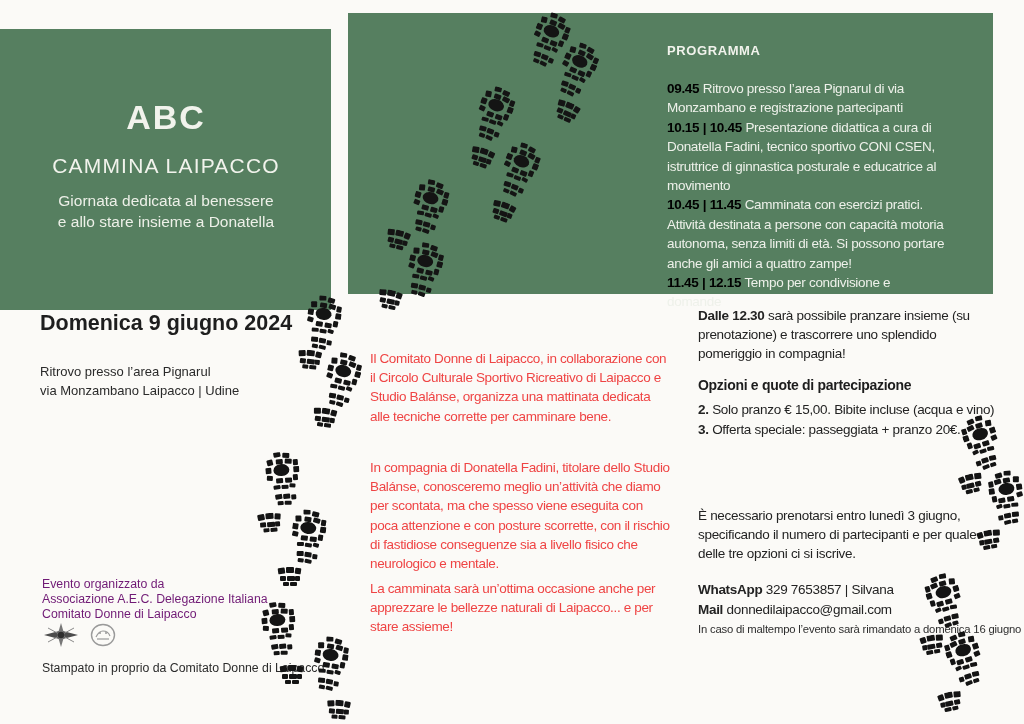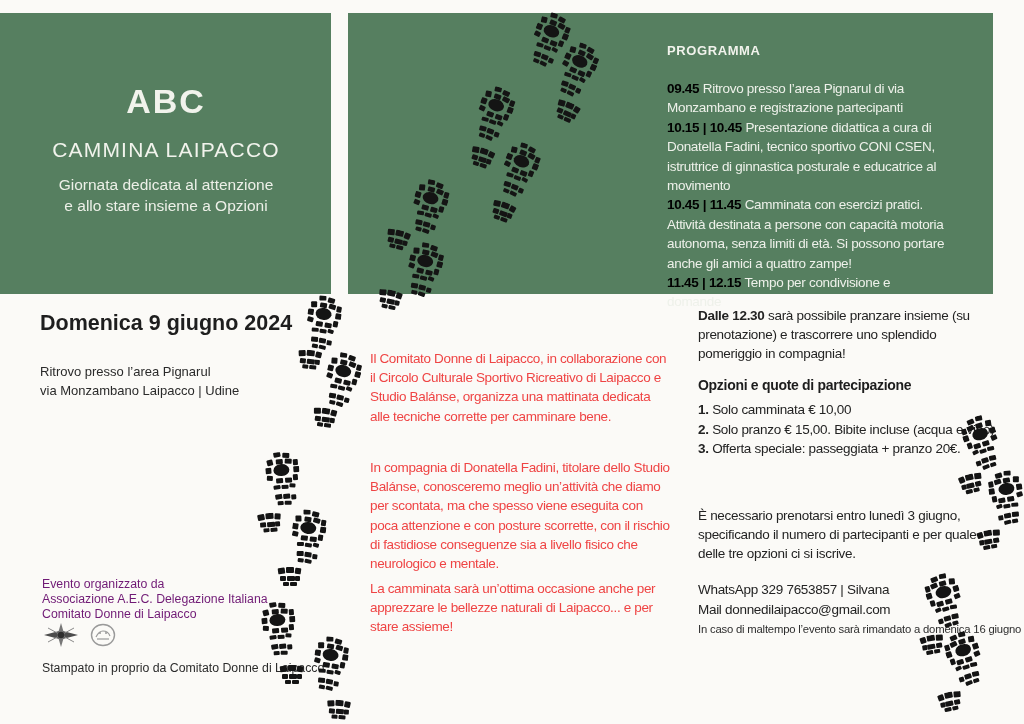--- a/index.html
+++ b/index.html
@@ -1,20 +1,20 @@
 <!DOCTYPE html>
 <html><head>
 <meta charset="utf-8">
 <style>
   html,body{margin:0;padding:0;}
   body{font-family:"Liberation Sans","DejaVu Sans",sans-serif;background:#ffffff;}
   .canvas{position:relative;width:1024px;height:724px;background:#FBFAF7;overflow:hidden;}
 
   .green-block{position:absolute;top:13px;height:281px;background:#567F60;}
-  .block-left{left:0;width:331px;}
+  .block-left{left:0;width:331px;margin-top:16px;}
   .block-mid{left:348px;width:288px;}
   .block-right{left:610px;width:383px;box-sizing:border-box;padding:30px 40px 0 57px;}
 
   .hero-inner{position:absolute;left:40px;top:70px;width:252px;text-align:center;color:#F1F3EC;}
   .hero-title{font-size:34px;font-weight:bold;letter-spacing:2px;line-height:1.1;}
   .hero-subtitle{font-size:21px;letter-spacing:1.2px;margin-top:18px;}
   .hero-tagline{font-size:15.5px;line-height:21px;margin-top:12px;color:#EDF0E8;}
 
   .prog-heading{color:#F1F3EC;font-size:13px;font-weight:bold;letter-spacing:.6px;margin:0 0 21px 0;}
   .prog-item{color:#EEF1EA;font-size:13.5px;letter-spacing:-0.3px;line-height:19.4px;margin:0;width:278px;}
@@ -28,21 +28,21 @@
 
   .rightcol{position:absolute;left:698px;width:300px;font-size:13.5px;letter-spacing:-0.3px;line-height:19.2px;color:#232323;}
   .rc-lunch{top:306px;width:286px;}
   .rc-options{top:376px;}
   .opt-heading{font-weight:bold;font-size:14px;margin:0 0 5px 0;color:#1d1d1d;}
   .opt-line{margin:0;line-height:19.6px;white-space:nowrap;}
   .opt-line b{font-weight:bold;}
   .rc-booking{top:506px;width:290px;}
   .rc-contacts{top:580px;}
   .contact-line{margin:0;line-height:19.5px;}
-  .contact-line b{font-weight:normal;}
+  .contact-line b{font-weight:bold;}
   .weather{font-size:11.3px;letter-spacing:-0.2px;color:#2d2d2d;margin-top:3px;line-height:14px;white-space:nowrap;}
 
   .credits{position:absolute;left:42px;top:578px;font-size:12.3px;line-height:13.8px;color:#701a75;}
   .credits div{margin-bottom:1px;}
   .logo-row{position:absolute;left:44px;top:620px;display:flex;align-items:center;gap:12px;}
   .print-note{position:absolute;left:42px;top:661px;font-size:12.3px;color:#2b2b2b;}
 
   .fp{pointer-events:none;}
 </style>
 </head>
@@ -86,22 +86,22 @@
   </defs>
 </svg>
 
 <div class="canvas">
 
   <div class="green-block block-left">
     <div class="hero-inner">
       <div class="hero-title">ABC</div>
       <div class="hero-subtitle">CAMMINA LAIPACCO</div>
       <div class="hero-tagline">
-        <div>Giornata dedicata al attenzione</div>
-        <div>e allo stare insieme a Opzioni</div>
+        <div>Giornata dedicata al benessere</div>
+        <div>e allo stare insieme a Donatella</div>
       </div>
     </div>
   </div>
 
   <div class="green-block block-mid"></div>
 
   <div class="green-block block-right">
     <p class="prog-heading">PROGRAMMA</p>
     <p class="prog-item"><b>09.45</b>
       <span>Ritrovo presso l’area Pignarul di via Monzambano e registrazione partecipanti</span></p>
@@ -123,22 +123,20 @@
 
   <p class="bodypar p1">Il Comitato Donne di Laipacco, in collaborazione con il Circolo Culturale Sportivo Ricreativo di Laipacco e Studio Balánse, organizza una mattinata dedicata alle tecniche corrette per camminare bene.</p>
   <p class="bodypar p2">In compagnia di Donatella Fadini, titolare dello Studio Balánse, conosceremo meglio un’attività che diamo per scontata, ma che spesso viene eseguita con poca attenzione e con posture scorrette, con il rischio di fastidiose conseguenze sia a livello fisico che neurologico e mentale.</p>
   <p class="bodypar p3">La camminata sarà un’ottima occasione anche per apprezzare le bellezze naturali di Laipacco... e per stare assieme!</p>
 
   <div class="rightcol rc-lunch"><b>Dalle 12.30</b>
     <span>sarà possibile pranzare insieme (su prenotazione) e trascorrere uno splendido pomeriggio in compagnia!</span></div>
 
   <div class="rightcol rc-options">
     <p class="opt-heading">Opzioni e quote di partecipazione</p>
-    <p class="opt-line"><b>1.</b>
-      <span>Solo camminata € 10,00</span></p>
     <p class="opt-line"><b>2.</b>
       <span>Solo pranzo € 15,00. Bibite incluse (acqua e vino)</span></p>
     <p class="opt-line"><b>3.</b>
       <span>Offerta speciale: passeggiata + pranzo 20€.</span></p>
   </div>
 
   <div class="rightcol rc-booking">È necessario prenotarsi entro lunedì 3 giugno, specificando il numero di partecipanti e per quale delle tre opzioni ci si iscrive.</div>
 
   <div class="rightcol rc-contacts">
     <p class="contact-line"><b>WhatsApp</b>

